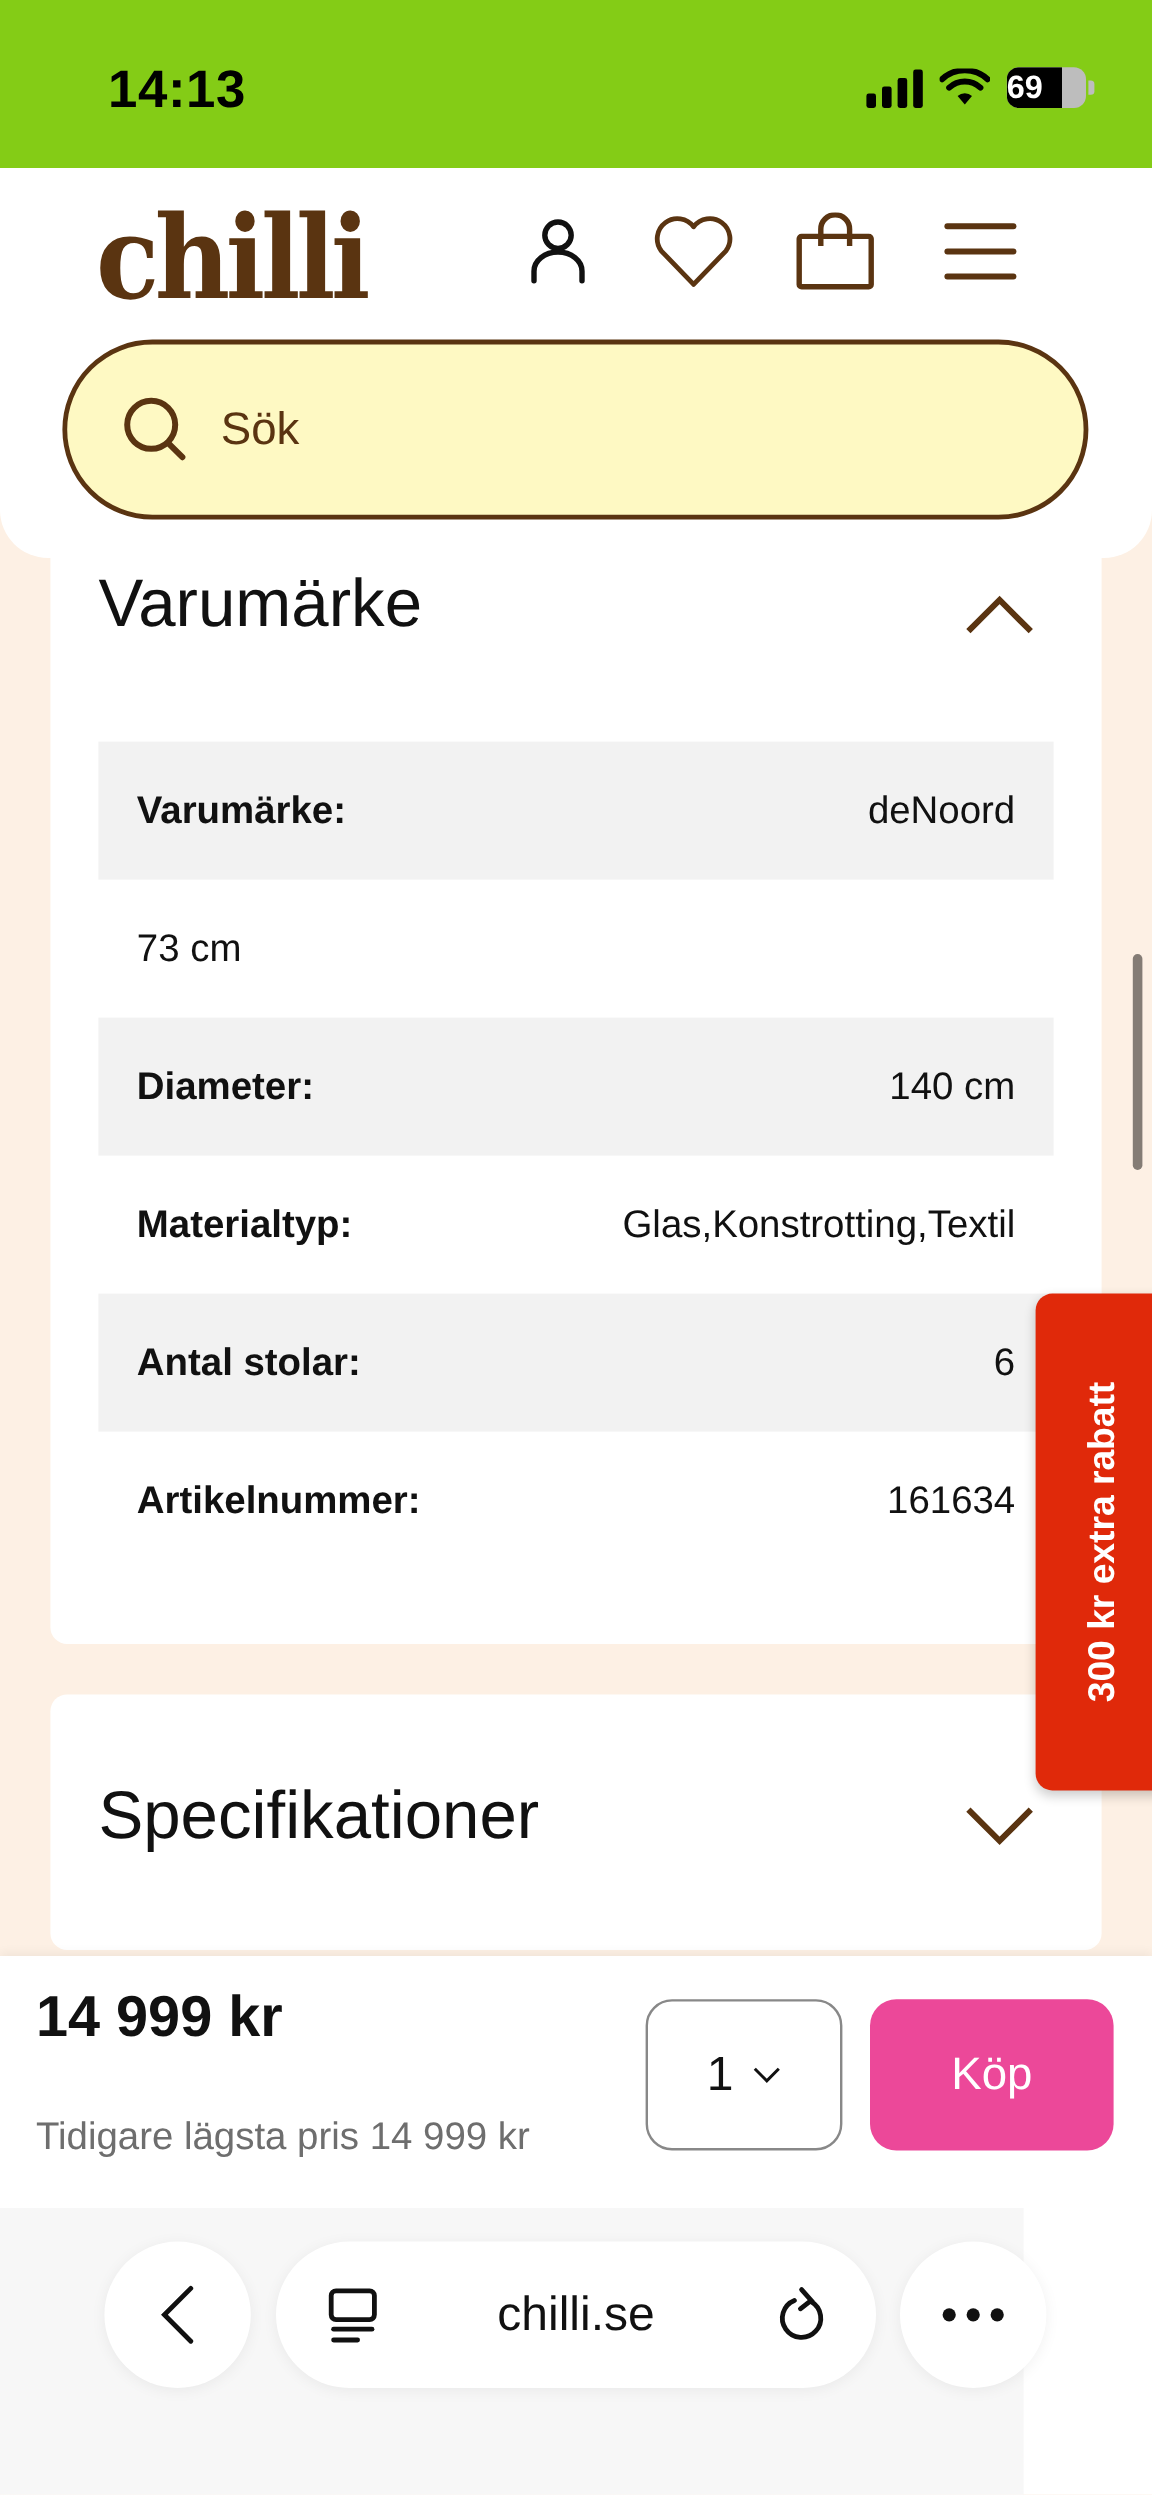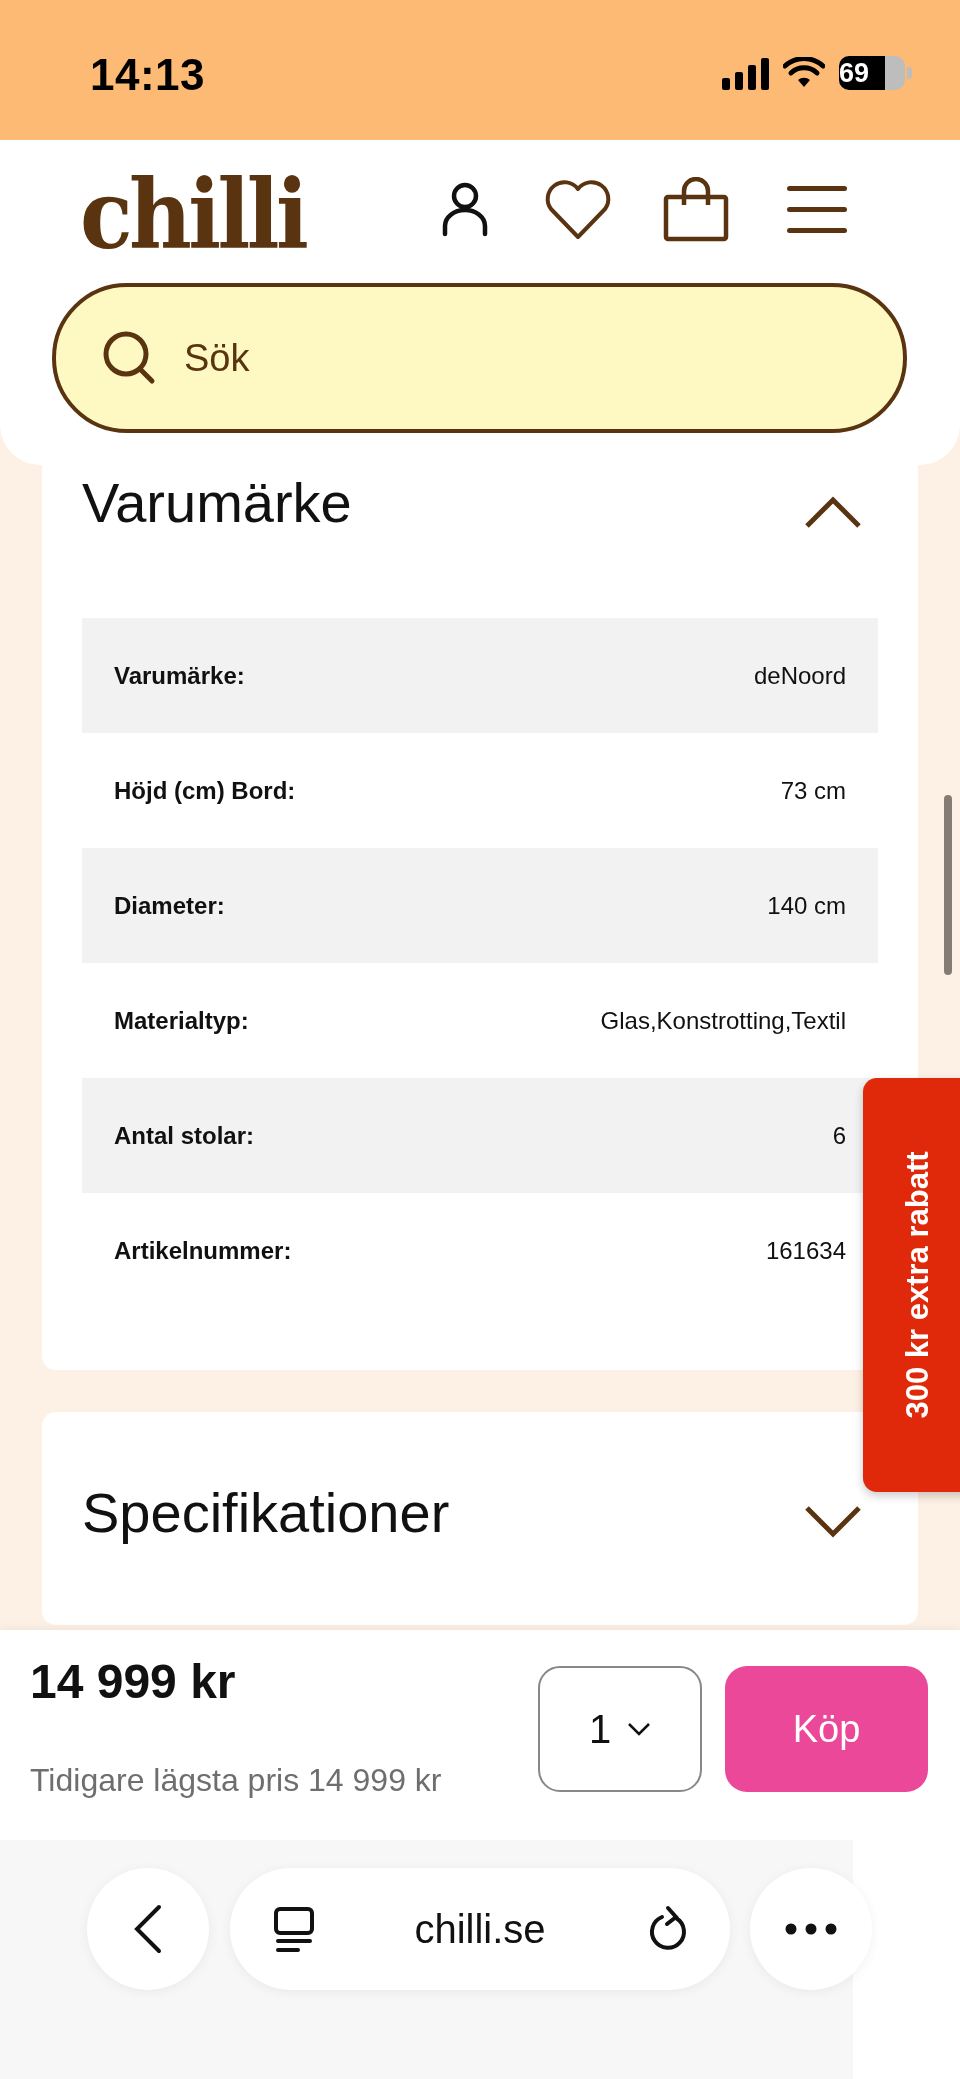--- a/index.html
+++ b/index.html
@@ -1,19 +1,19 @@
 <!DOCTYPE html>
 <html><head>
 <meta charset="utf-8">
 <style>
   * { box-sizing: border-box; margin: 0; padding: 0; }
   html, body { width: 960px; height: 2079px; overflow: hidden; }
   body { font-family: "Liberation Sans", "DejaVu Sans", sans-serif; background: #fdf0e4; position: relative; color: #111; }
 
-  .statusbar { position: absolute; left: 0; top: 0; width: 960px; height: 140px; background: #fdba74; }
+  .statusbar { position: absolute; left: 0; top: 0; width: 960px; height: 140px; background: #84cc16; }
   .time { position: absolute; left: 90px; top: 50px; font-size: 44px; font-weight: bold; letter-spacing: 0.5px; color: #000; }
   .sb-icons { position: absolute; right: 48px; top: 56px; display: flex; align-items: center; gap: 14px; }
   .signal { display: flex; align-items: flex-end; gap: 5px; height: 34px; }
   .signal span { width: 8px; background: #000; border-radius: 2px; display: block; }
   .battery { position: relative; width: 66px; height: 34px; border-radius: 10px; background: #bdbdbd; overflow: hidden; }
   .battery .fill { position: absolute; left: 0; top: 0; bottom: 0; width: 69%; background: #000; }
   .battery .pct { position: absolute; left: 0; right: 0; top: 0; bottom: 0; color: #fff; font-weight: bold; font-size: 27px; text-align: left; line-height: 34px; }
   .battery-nub { width: 5px; height: 12px; background: #bdbdbd; border-radius: 0 3px 3px 0; margin-left: -12px; }
 
   .header { position: absolute; left: 0; top: 140px; width: 960px; height: 325px; background: #fff; border-radius: 0 0 40px 40px; z-index: 2; }
@@ -21,21 +21,21 @@
   .hdr-icon { position: absolute; top: 30px; width: 80px; height: 80px; display: flex; align-items: center; justify-content: center; }
   .search { position: absolute; left: 52px; top: 143px; width: 855px; height: 150px; border: 4px solid #5a3411; border-radius: 75px; background: #fef9c3; display: flex; align-items: center; }
   .search .sicon { margin-left: 44px; width: 60px; height: 60px; }
   .search .ph { margin-left: 24px; font-size: 38px; color: #5a3411; }
 
   .card { position: absolute; left: 42px; width: 876px; background: #fff; border-radius: 14px; }
   .card.overview { top: 420px; height: 950px; border-radius: 0 0 14px 14px; }
   .card-title { position: absolute; left: 40px; font-size: 56px; color: #111; }
   .chevron { position: absolute; right: 55px; width: 60px; height: 40px; }
   .rows { position: absolute; left: 40px; top: 198px; width: 796px; }
-  .row { height: 115px; display: flex; justify-content: space-between; align-items: center; padding: 0 32px; font-size: 24px; }
+  .row { height: 115px; display: flex; justify-content: space-between; align-items: center; padding: 0 32px; font-size: 32px; }
   .row:nth-child(odd) { background: #f2f2f2; }
   .row .lbl { font-weight: bold; color: #111; }
   .row .val { color: #111; }
 
   .card.spec { top: 1412px; height: 213px; }
 
   .promo { position: absolute; left: 863px; top: 1078px; width: 110px; height: 414px; background: #e0290a; border-radius: 14px 0 0 14px; z-index: 3; box-shadow: 0 4px 10px rgba(0,0,0,0.2); }
   .promo span { position: absolute; left: 50%; top: 50%; transform: translate(-50%, -50%) rotate(-90deg); white-space: nowrap; color: #fff; font-weight: bold; font-size: 31px; }
 
   .scrollbar { position: absolute; left: 944px; top: 795px; width: 8px; height: 180px; background: #847c75; border-radius: 4px; z-index: 4; }
@@ -120,21 +120,20 @@
   <div class="card-title" style="top:50px">Varumärke</div>
   <svg class="chevron" style="top:72px" viewBox="0 0 60 40">
     <path d="M4 34 L30 8 L56 34" stroke="#5a3411" stroke-width="5" fill="none"></path>
   </svg>
   <div class="rows">
     <div class="row">
       <span class="lbl">Varumärke:</span>
       <span class="val">deNoord</span>
     </div>
     <div class="row">
-      <span class="lbl">Höjd (cm) Bord:</span>
       <span class="val">73 cm</span>
     </div>
     <div class="row">
       <span class="lbl">Diameter:</span>
       <span class="val">140 cm</span>
     </div>
     <div class="row">
       <span class="lbl">Materialtyp:</span>
       <span class="val">Glas,Konstrotting,Textil</span>
     </div>

